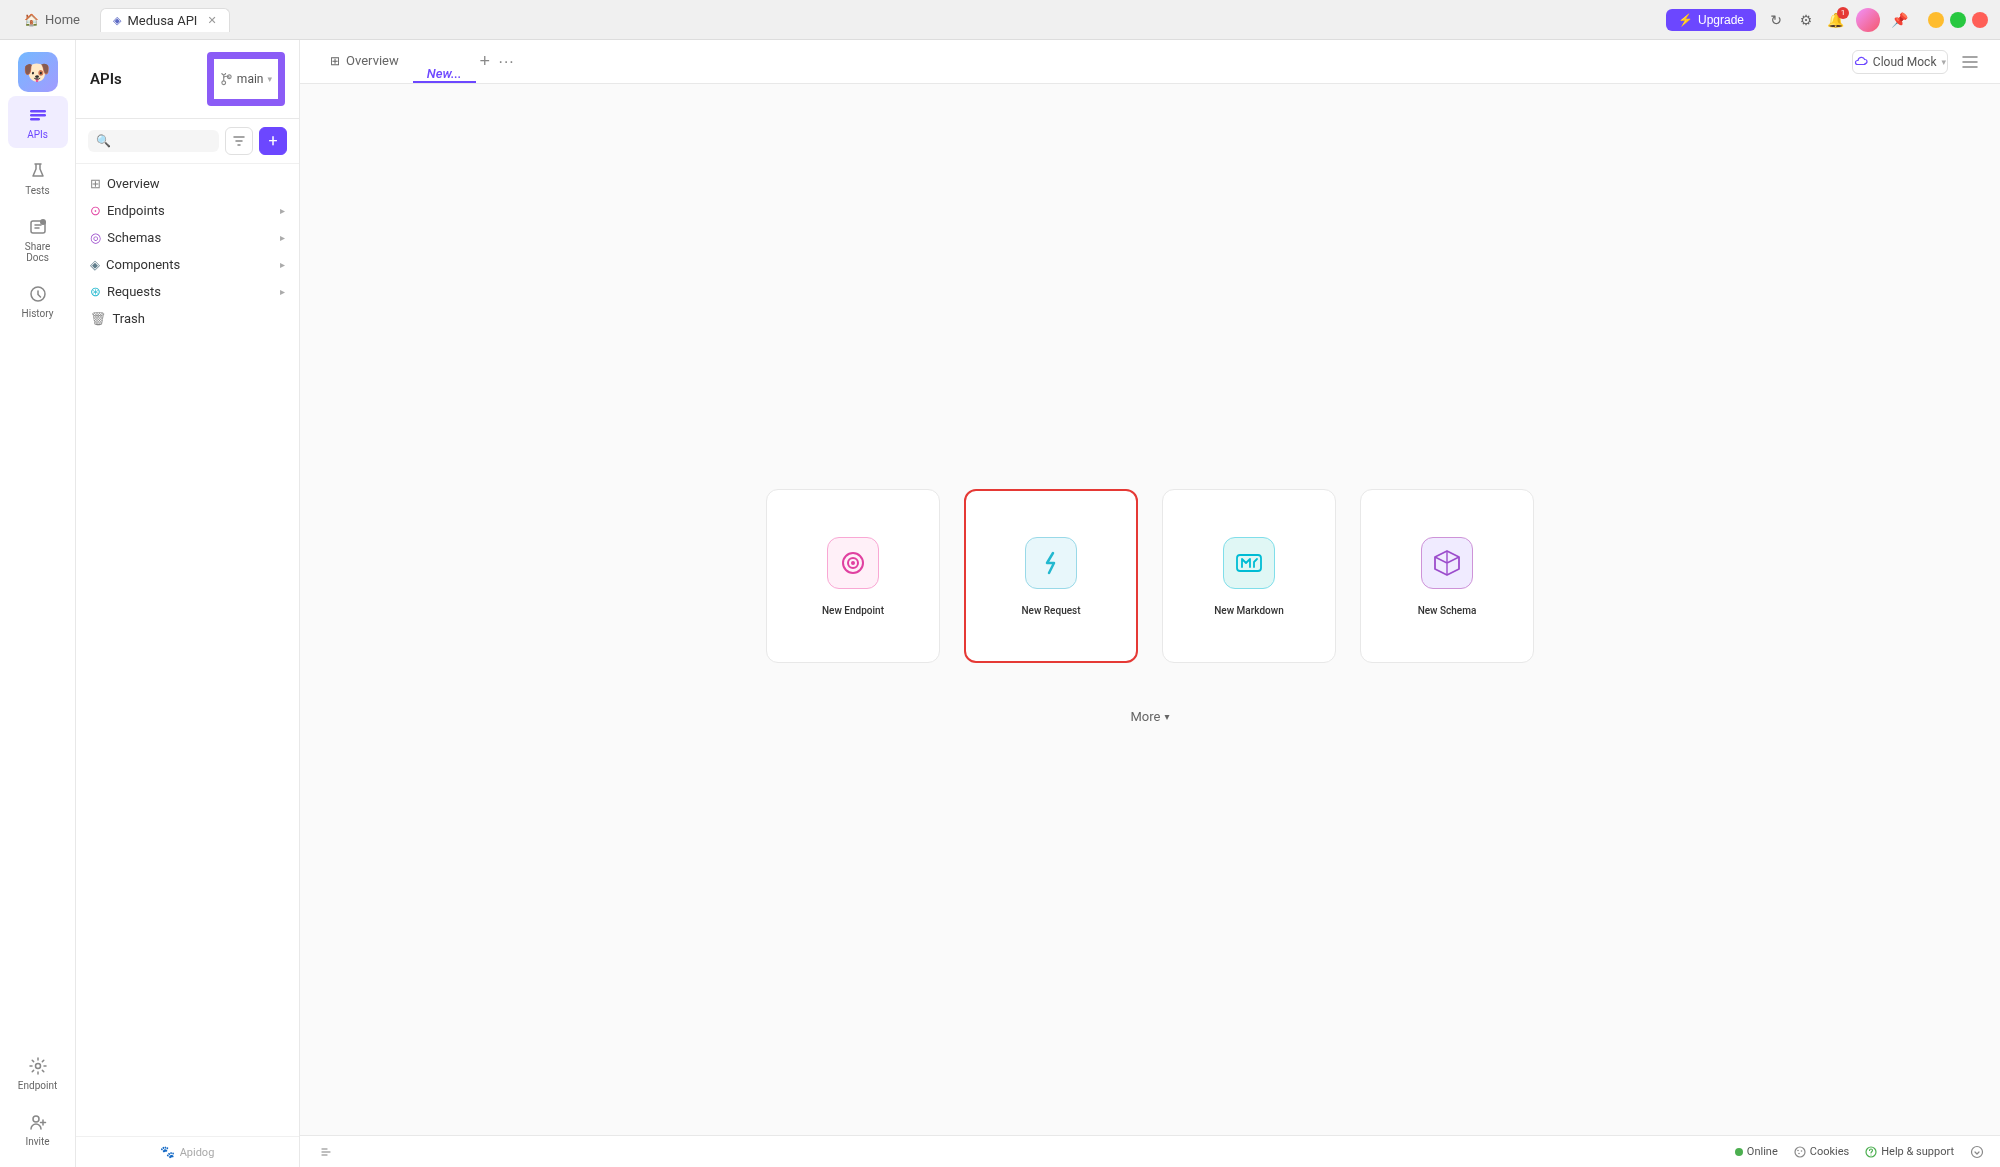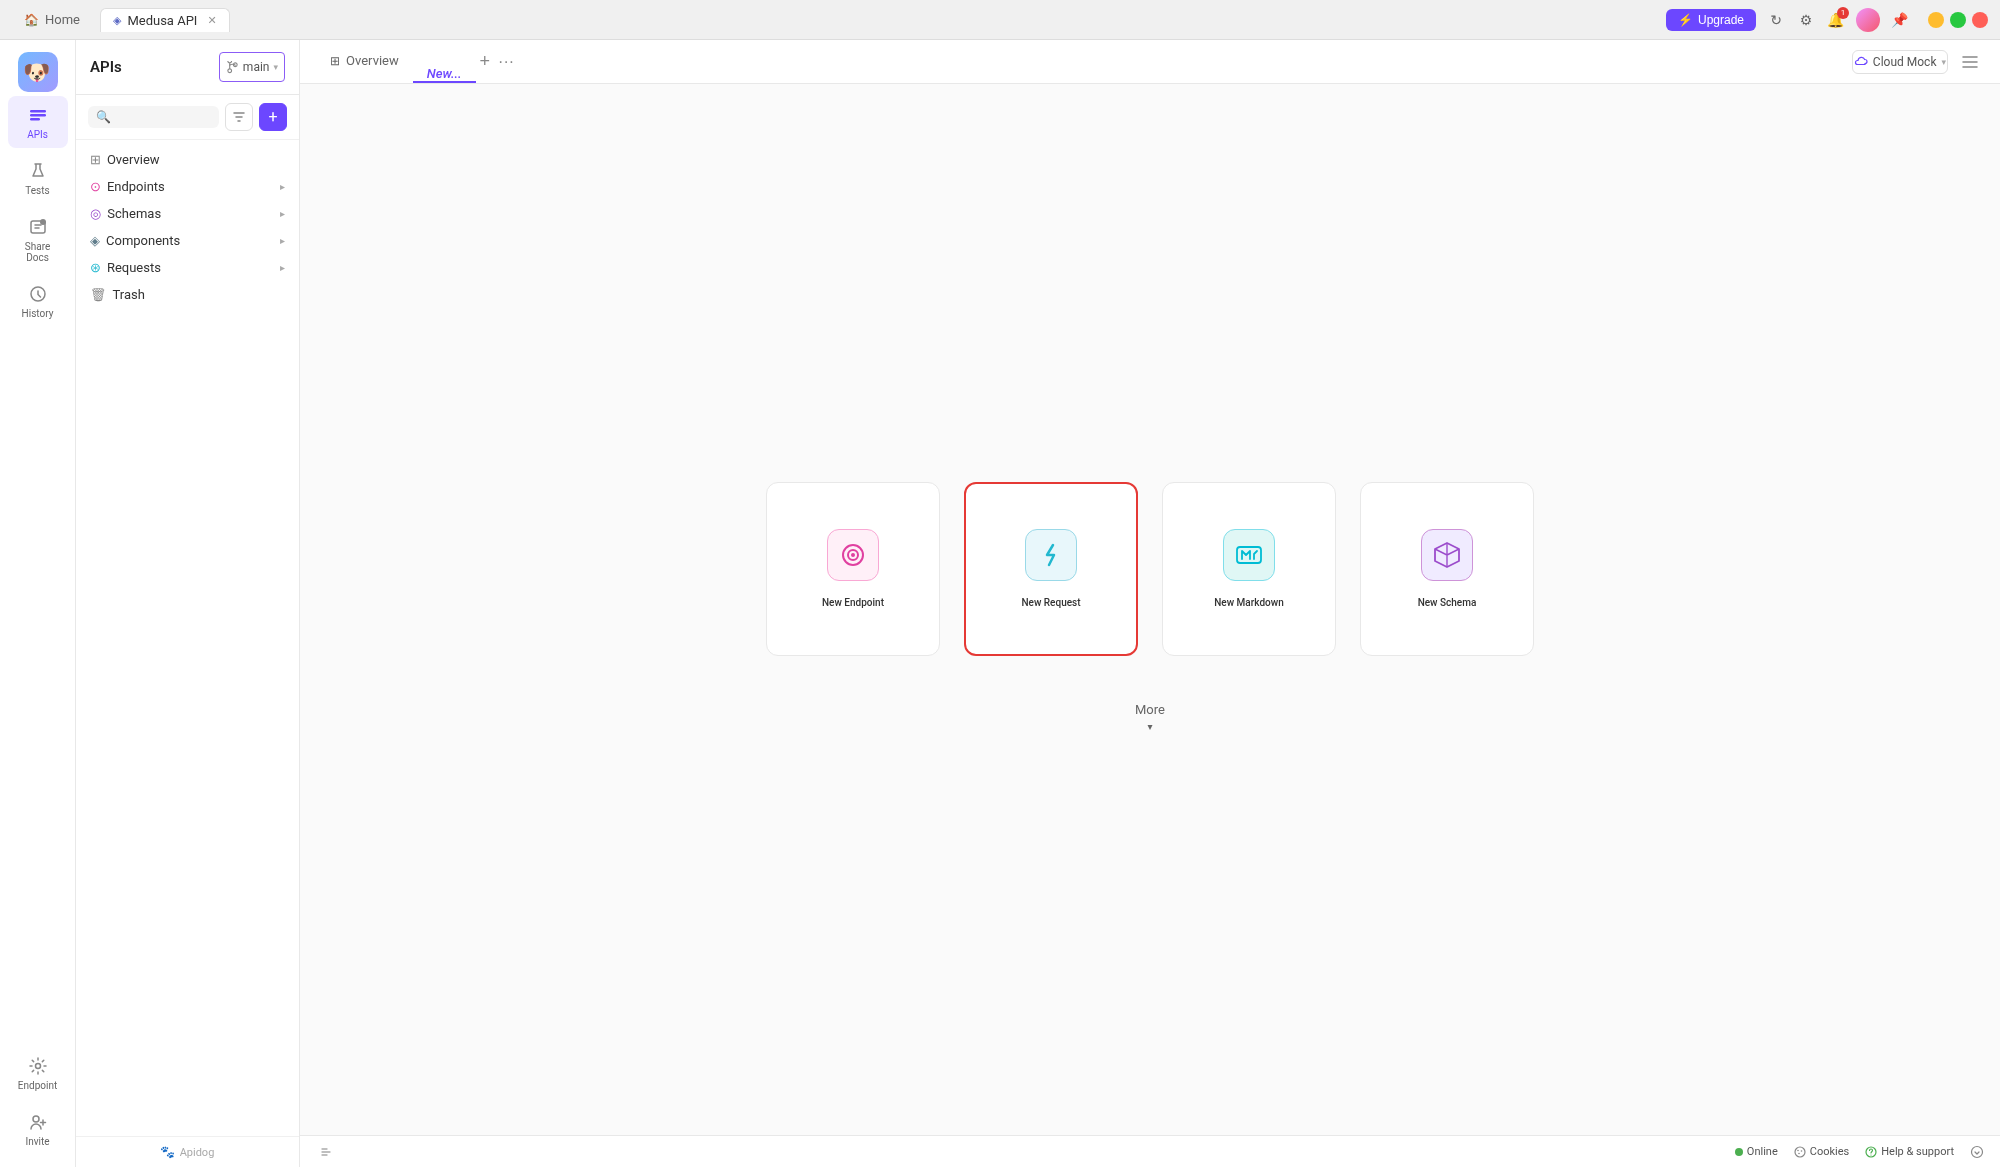--- a/index.html
+++ b/index.html
@@ -51,21 +51,21 @@
     
     .secondary-sidebar {
       width: 224px; background: #fff; border-right: 1px solid #e8e8e8;
       display: flex; flex-direction: column;
     }
     .secondary-header {
       display: flex; align-items: center; justify-content: space-between;
       padding: 12px 14px; border-bottom: 1px solid #e8e8e8;
     }
     .secondary-title { font-size: 15px; font-weight: 600; color: #222; }
-    .branch-selector { display: flex; align-items: center; gap: 4px; font-size: 12px; color: #555; cursor: pointer; padding: 7px 6px; border-radius: 4px; border: 1px solid #8b5cf6; }
+    .branch-selector { display: flex; align-items: center; gap: 4px; font-size: 12px; color: #555; cursor: pointer; padding: 13px 6px; border-radius: 4px; border: 7px solid #8b5cf6; }
     .secondary-toolbar { display: flex; align-items: center; gap: 6px; padding: 8px 12px; border-bottom: 1px solid #f0f0f0; }
     .search-input-wrapper { flex: 1; display: flex; align-items: center; gap: 6px; background: #f5f5f5; border-radius: 6px; padding: 4px 8px; }
     .search-input-wrapper input { background: transparent; border: none; outline: none; font-size: 12px; color: #333; width: 100%; }
     .icon-btn { width: 28px; height: 28px; border: 1px solid #e0e0e0; border-radius: 6px; display: flex; align-items: center; justify-content: center; cursor: pointer; color: #666; font-size: 13px; background: #fff; }
     .icon-btn.primary { background: #6c47ff; color: #fff; border-color: #6c47ff; }
 
     .tree-area { flex: 1; overflow-y: auto; padding: 6px 0; }
     .tree-item { display: flex; align-items: center; gap: 6px; padding: 6px 14px; cursor: pointer; font-size: 13px; color: #333; }
     .tree-item-icon { font-size: 13px; color: #888; }
     .tree-item-label { flex: 1; }
@@ -96,21 +96,21 @@
 
     
     .icon-endpoint { background: #fff0f8; color: #e040a0; border: 1.5px solid #f9a8d4; }
     
     .icon-request { background: #e8f7fb; color: #22b8cf; border: 1.5px solid #99d9e8; }
     
     .icon-markdown { background: #e0f7f5; color: #00bcd4; border: 1.5px solid #80deea; }
     
     .icon-schema { background: #f0ebff; color: #9c4dcc; border: 1.5px solid #ce93d8; }
 
-    .more-btn { display: flex; align-items: center; gap: 4px; color: #666; font-size: 13px; cursor: pointer; padding: 6px 14px; border-radius: 6px; margin-top: 24px; flex-direction: column; }
+    .more-btn { display: flex; align-items: center; gap: 4px; color: #666; font-size: 13px; cursor: pointer; padding: 6px 14px; border-radius: 6px; margin-top: 24px; }
 
     
     .bottom-bar { display: flex; align-items: center; justify-content: space-between; padding: 0 16px; height: 32px; border-top: 1px solid #e8e8e8; background: #fff; font-size: 11px; color: #666; }
     .bottom-bar-left { display: flex; align-items: center; gap: 4px; }
     .bottom-bar-right { display: flex; align-items: center; gap: 16px; }
     .bottom-link { display: flex; align-items: center; gap: 4px; cursor: pointer; color: #555; }
     .online-dot { width: 8px; height: 8px; border-radius: 50%; background: #4caf50; }
     .logo-text { font-size: 11px; color: #aaa; display: flex; align-items: center; gap: 4px; }
 
     

